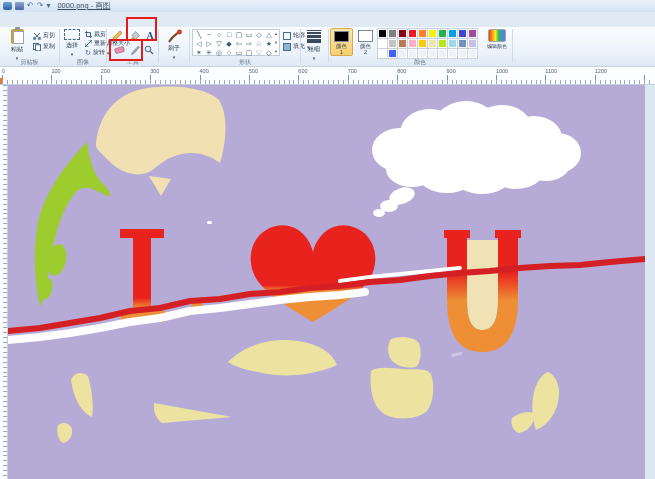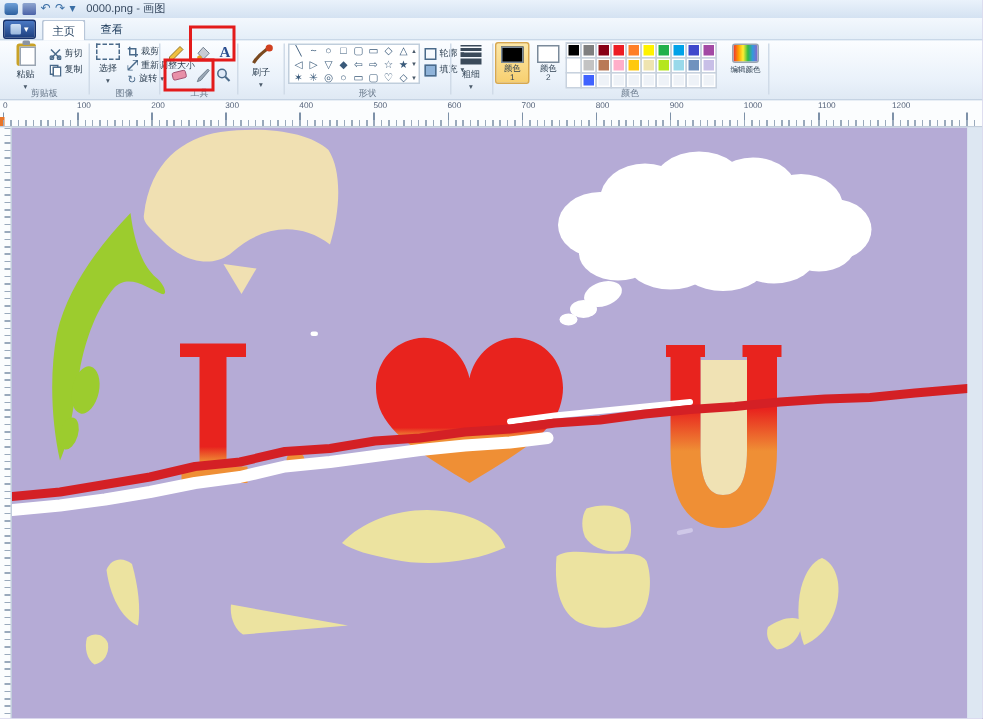--- a/index.html
+++ b/index.html
@@ -6,21 +6,21 @@
   body{font-family:"Liberation Sans","DejaVu Sans",sans-serif;}
   .window{position:relative;width:655px;height:479px;background:#dfeaf5;overflow:hidden;}
 
   
   .titlebar{position:absolute;left:0;top:0;width:655px;height:12px;
     background:linear-gradient(#eaf2fb,#d4e2f2);display:flex;align-items:center;gap:3px;padding-left:3px;box-sizing:border-box;}
   .qicon{width:9px;height:8px;display:inline-block;border-radius:2px;}
   .app-ic{background:linear-gradient(#6fa0d8,#2d5f9e);}
   .save-ic{background:linear-gradient(#8fa6d0,#4c63a8);border-radius:1px;}
   .arrow-ic{font-size:8px;line-height:8px;color:#3a6ea5;width:auto;}
-  .title-text{font-size:7.5px;color:#3a4c62;margin-left:4px;white-space:nowrap;}
+  .title-text{font-size:7.5px;color:#3a4c62;margin-left:4px;white-space:nowrap;text-decoration:underline;}
 
   
   .tabrow{position:absolute;left:0;top:12px;width:655px;height:15px;
     background:linear-gradient(#f3f8fd,#e4eef8);border-bottom:1px solid #c9d8e8;box-sizing:border-box;}
   .appmenu{position:absolute;left:2px;top:1px;width:22px;height:13px;border-radius:2px;
     background:linear-gradient(#4a79c4,#1d3f7e);border:1px solid #16316b;box-sizing:border-box;
     display:flex;align-items:center;justify-content:center;gap:2px;}
   .appmenu .sq{width:7px;height:7px;background:linear-gradient(#cfe0f4,#9ab8dd);border-radius:1px;}
   .appmenu .dn{color:#fff;font-size:6px;line-height:6px;}
   .tab{position:absolute;top:1px;height:14px;line-height:14px;text-align:center;font-size:7.5px;color:#1e3c5c;}
@@ -94,28 +94,20 @@
 
   <div class="titlebar">
     <span class="qicon app-ic"></span>
     <span class="qicon save-ic"></span>
     <span class="arrow-ic">↶</span>
     <span class="arrow-ic">↷</span>
     <span class="arrow-ic">▾</span>
     <span class="title-text">0000.png - 画图</span>
   </div>
 
-  <div class="tabrow">
-    <div class="appmenu">
-      <span class="sq"></span>
-      <span class="dn">▾</span>
-    </div>
-    <div class="tab active" style="left:28px;width:29px;">主页</div>
-    <div class="tab" style="left:60px;width:29px;">查看</div>
-  </div>
 
   <div class="ribbon"></div>
 
   <div class="bigbtn" style="left:4px;top:29px;width:26px;">
     <span class="clip-ic"></span>
     <span class="blab">粘贴</span>
     <span class="chev">▾</span>
   </div>
   <div class="smallbtn" style="left:33px;top:31px;">
     <svg width="8" height="8">

